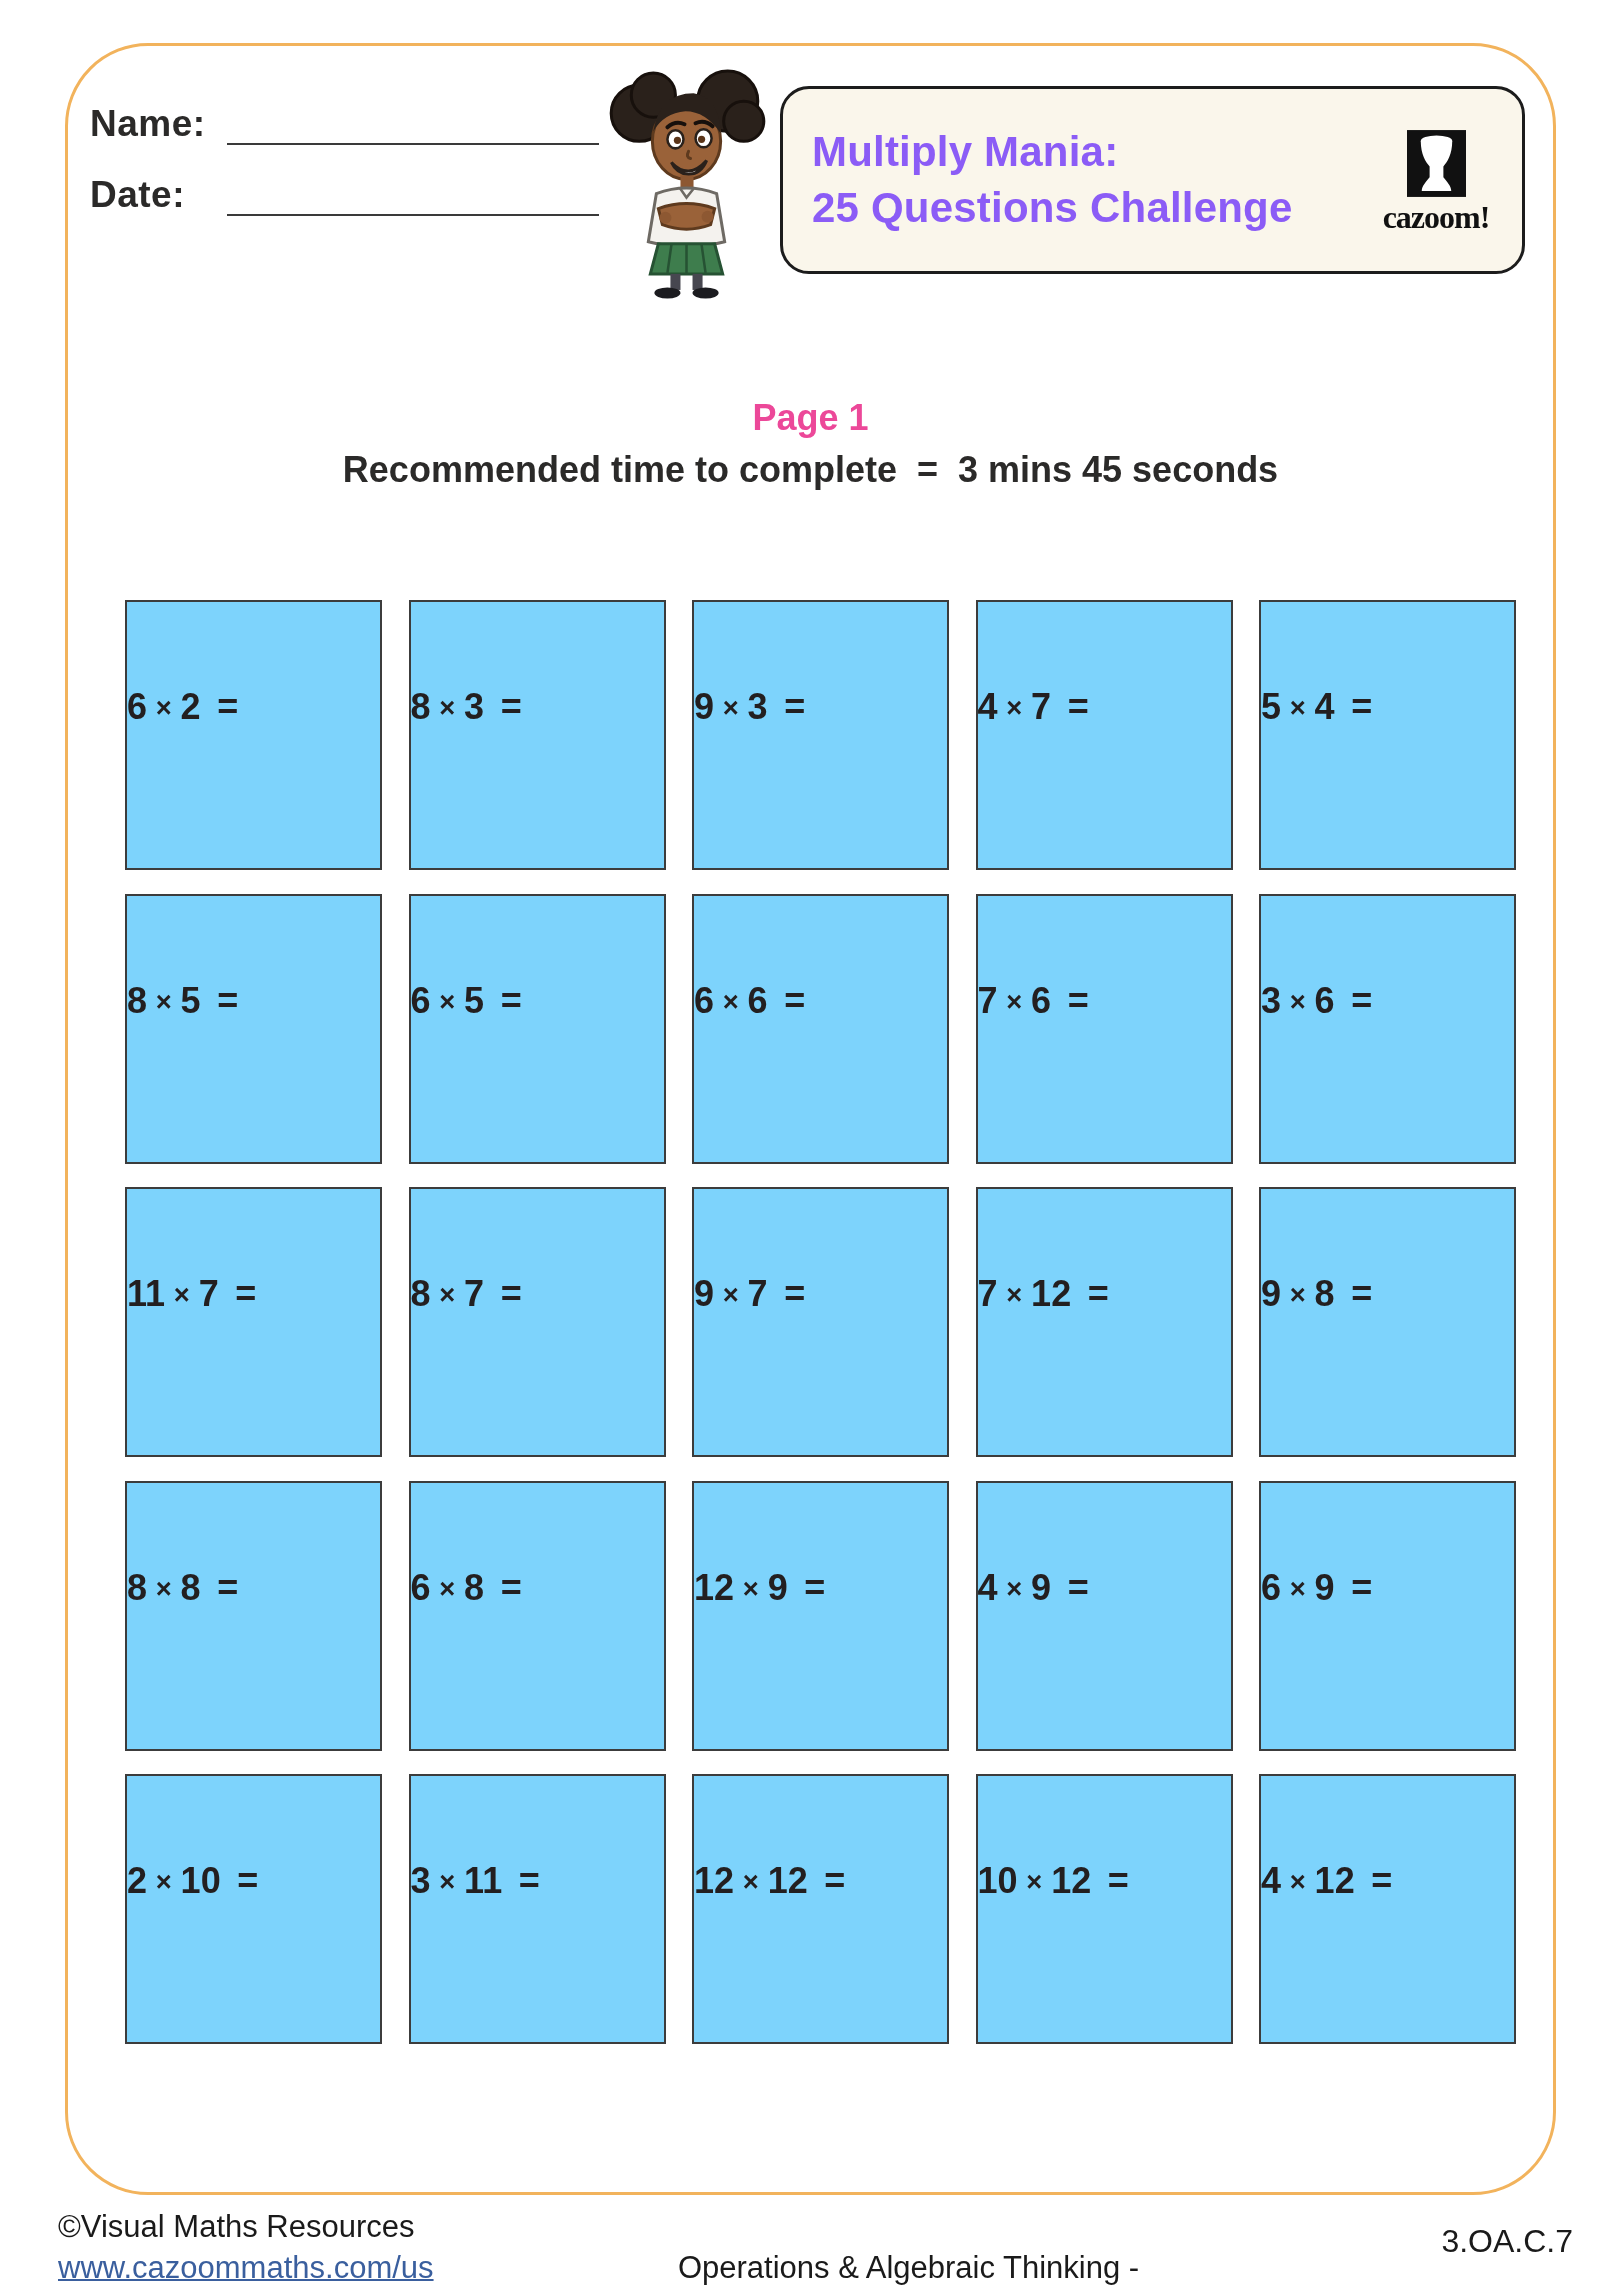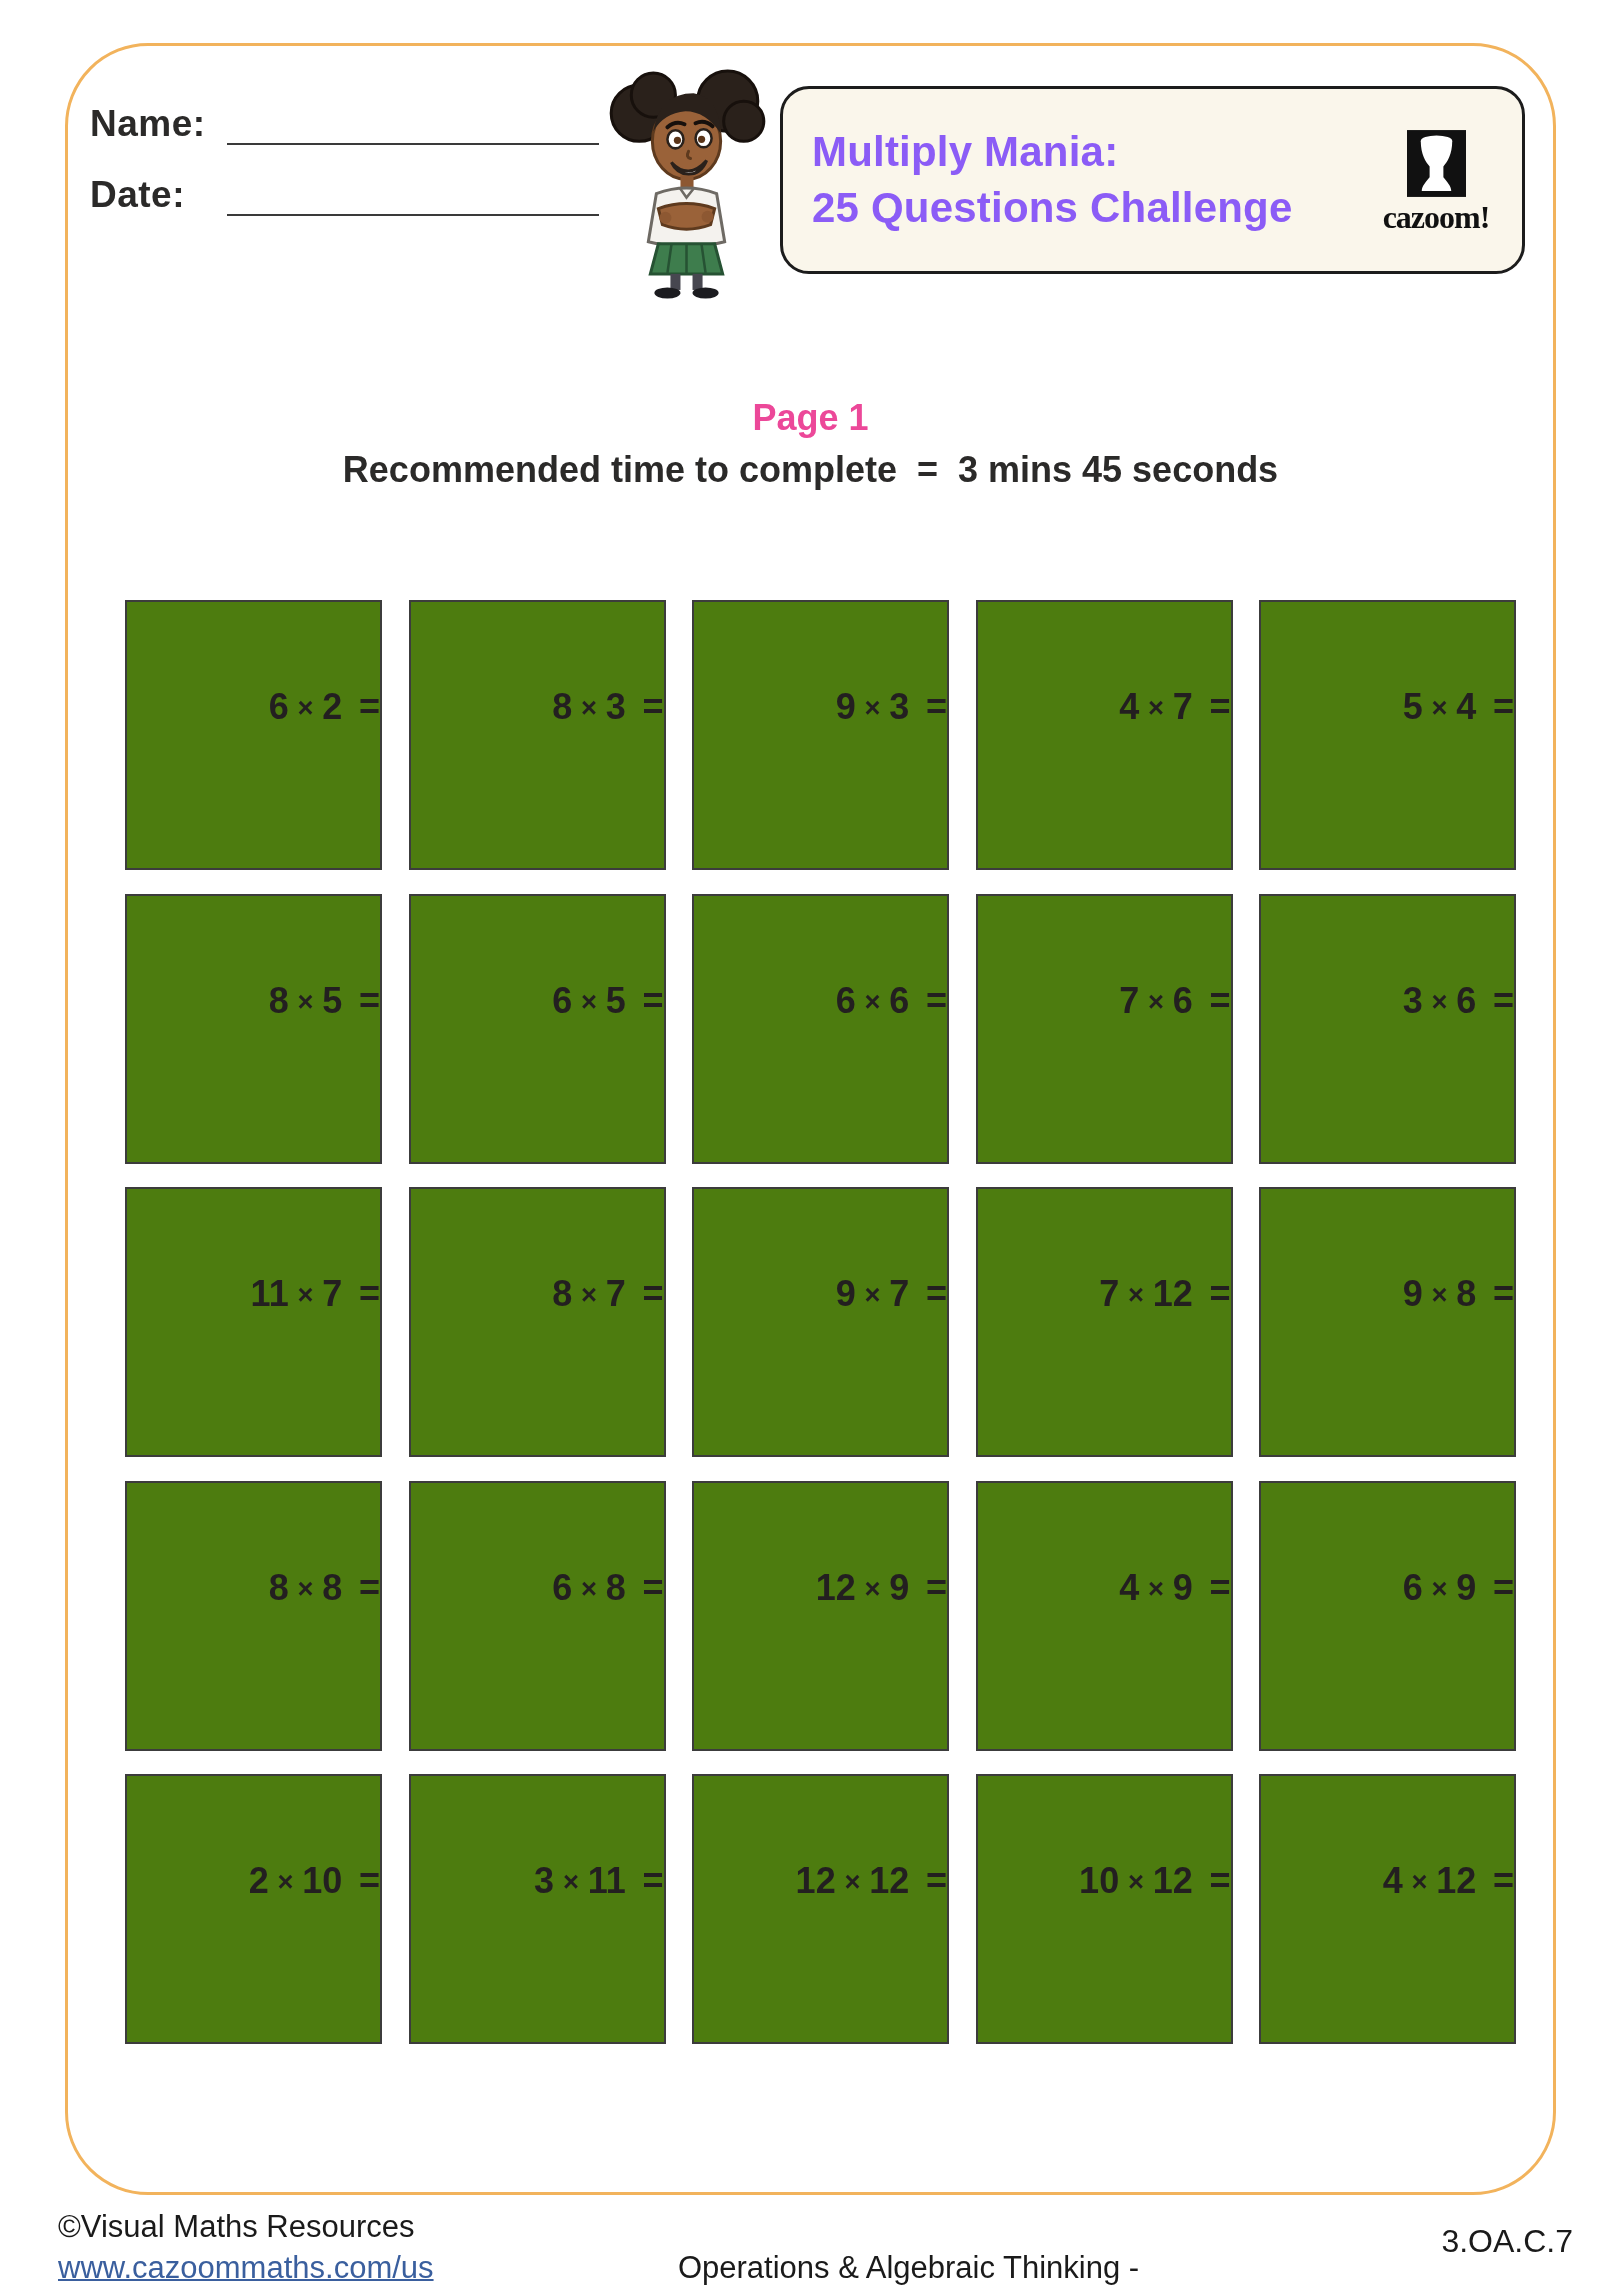--- a/index.html
+++ b/index.html
@@ -118,22 +118,22 @@
     left: 125px; top: 600px;
     width: 1392px;
     display: grid;
     grid-template-columns: repeat(5, 257px);
     column-gap: 26.5px;
     row-gap: 23.5px;
   }
   .q-box {
     height: 270px;
     border: 2.9px solid #3C3C3C;
-    background: #4d7c0f;
-    text-align: right;
+    background: #7dd3fc;
+    text-align: left;
   }
   .q-line {
     margin-top: 84px;
     font-size: 36px;
     font-weight: bold;
     color: #231F20;
     white-space: nowrap;
   }
   .q-op { font-size: 0.76em; padding: 0 8.8px; position: relative; top: -2px; }
   .q-eq { margin-left: 16.7px; }

